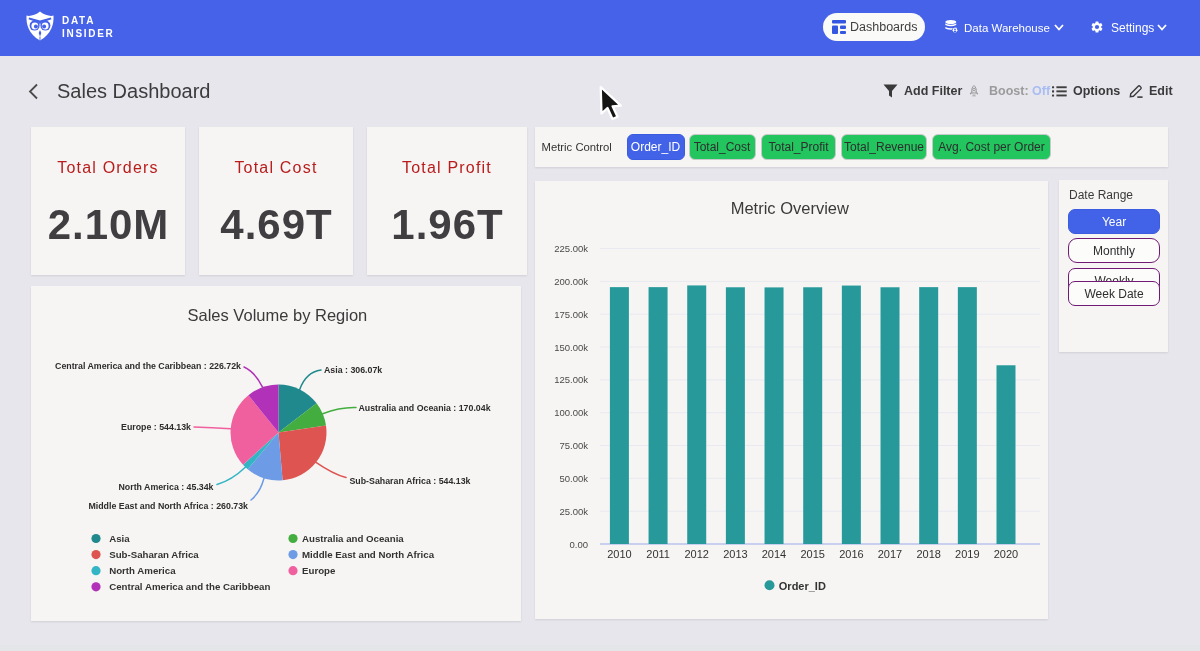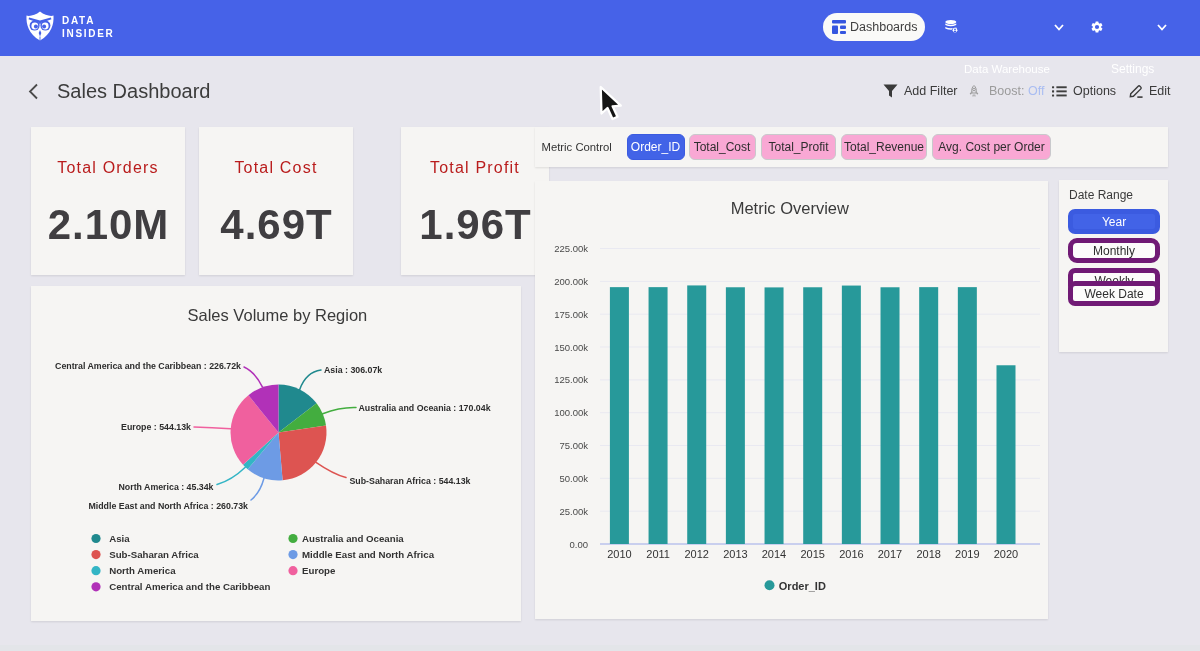--- a/index.html
+++ b/index.html
@@ -6,31 +6,31 @@
   html,body { width:1200px; height:651px; overflow:hidden; }
   body { font-family:"Liberation Sans", sans-serif; background:#e7e6ed; position:relative; }
   .abs { position:absolute; }
   .card { position:absolute; background:#f6f5f3; box-shadow:0 1px 2px rgba(0,0,0,0.10); }
   
   #header { position:absolute; left:0; top:0; width:1200px; height:56px; background:#4662e8; }
   #logo { position:absolute; left:25px; top:11px; }
   #logotext { position:absolute; left:62px; top:13.5px; color:#fff; font-size:10px; font-weight:bold; letter-spacing:1.7px; line-height:13.5px; }
   #dashbtn { position:absolute; left:823px; top:13px; width:102px; height:28px; background:#fafaf8; border-radius:14px; }
   #dashbtn span { position:absolute; left:27px; top:7px; font-size:12.5px; font-weight:500; color:#404040; }
-  .navitem { position:absolute; top:0; height:56px; display:flex; align-items:center; color:#fff; font-size:13px; font-weight:500; white-space:nowrap;margin-top:41px; }
+  .navitem { position:absolute; top:0; height:56px; display:flex; align-items:center; color:#fff; font-size:13px; font-weight:500; white-space:nowrap; }
   
   #pagetitle { position:absolute; left:57px; top:80.5px; font-size:20px; color:#3c3c3c; line-height:21px; }
-  .tbtxt { position:absolute; top:85px; font-size:12.5px; font-weight:400; color:#3a3a3a; line-height:13px; white-space:nowrap; }
+  .tbtxt { position:absolute; top:85px; font-size:12.5px; font-weight:700; color:#3a3a3a; line-height:13px; white-space:nowrap; }
   
   .kpi-title { position:absolute; width:100%; text-align:center; top:33px; font-size:16px; letter-spacing:1.2px; color:#b91c1c; line-height:16px; }
   .kpi-num { position:absolute; width:100%; text-align:center; top:76.7px; font-size:42px; font-weight:bold; color:#403e41; line-height:42px; letter-spacing:1px; text-indent:1px; }
   
-  .mbtn { position:absolute; top:134px; height:26px; border:1px solid #c9c9cc; border-radius:6px; background:#f9a8d4; font-size:12px; color:#2e2e2e; display:flex; align-items:center; justify-content:center; white-space:nowrap; }
-  
-  .dbtn { position:absolute; left:1068px; width:92px; height:25px; border:5px solid #701a75; border-radius:7px; background:#fcfcfb; font-size:12px; color:#2e2e2e; display:flex; align-items:center; justify-content:center; }
+  .mbtn { position:absolute; top:134px; height:26px; border:1px solid #c9c9cc; border-radius:6px; background:#22c55e; font-size:12px; color:#2e2e2e; display:flex; align-items:center; justify-content:center; white-space:nowrap; }
+  
+  .dbtn { position:absolute; left:1068px; width:92px; height:25px; border:1px solid #701a75; border-radius:7px; background:#fcfcfb; font-size:12px; color:#2e2e2e; display:flex; align-items:center; justify-content:center; }
 </style>
 </head>
 <body>
 
 <div id="header">
   <svg id="logo" width="30" height="30" viewBox="0 0 30 30">
     <path d="M15 0.6 C10.5 4.6 4 5.6 1.5 4.6 C1 13.5 3.5 23 15 29.6 C26.5 23 29 13.5 28.5 4.6 C26 5.6 19.5 4.6 15 0.6 Z" fill="#ffffff"></path>
     <circle cx="9.6" cy="14.6" r="5" fill="#4662e8"></circle>
     <circle cx="20.4" cy="14.6" r="5" fill="#4662e8"></circle>
     <circle cx="9.8" cy="15" r="3.4" fill="#ffffff"></circle>
@@ -116,21 +116,21 @@
 <div class="tbtxt" style="left:1149px;">Edit</div>
 
 <div class="card" style="left:31px;top:127px;width:154px;height:148px;">
   <div class="kpi-title">Total Orders</div>
   <div class="kpi-num">2.10M</div>
 </div>
 <div class="card" style="left:199px;top:127px;width:154px;height:148px;">
   <div class="kpi-title">Total Cost</div>
   <div class="kpi-num">4.69T</div>
 </div>
-<div class="card" style="left:367px;top:127px;width:148px;height:148px;margin-left:34px;">
+<div class="card" style="left:367px;top:127px;width:160px;height:148px;">
   <div class="kpi-title">Total Profit</div>
   <div class="kpi-num">1.96T</div>
 </div>
 
 <div class="card" style="left:535px;top:127px;width:633px;height:40px;"></div>
 <div class="abs" style="left:541.5px;top:140.5px;font-size:11.3px;color:#333;line-height:13px;">Metric Control</div>
 <div class="mbtn" style="left:626.5px;width:58px;background:#4263e7;border-color:#3b5be0;color:#fff;">Order_ID</div>
 <div class="mbtn" style="left:688.5px;width:67px;">Total_Cost</div>
 <div class="mbtn" style="left:761px;width:75px;">Total_Profit</div>
 <div class="mbtn" style="left:841px;width:86px;">Total_Revenue</div>

